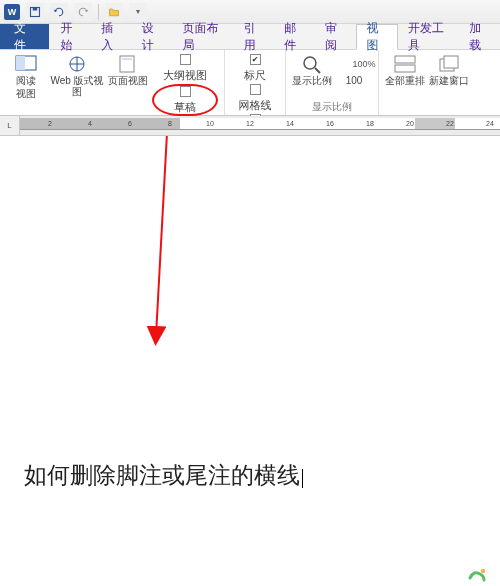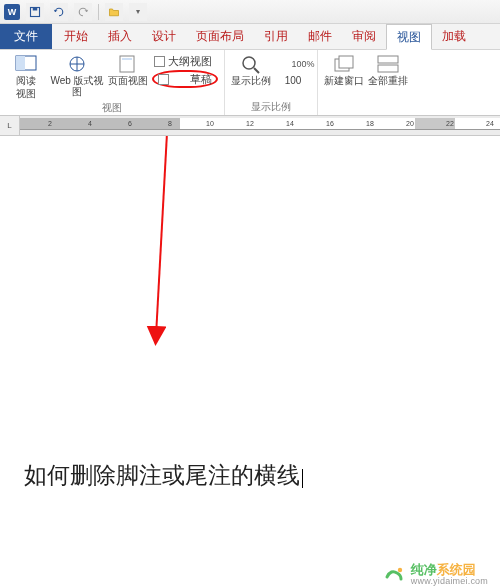--- a/index.html
+++ b/index.html
@@ -54,21 +54,21 @@
     background: #f3f3f3;
     display: flex;
     align-items: stretch;
     border-bottom: 1px solid #d4d4d4;
   }
   .tab {
     padding: 0 10px;
     display: flex;
     align-items: center;
     font-size: 12px;
-    color: #b91c1c;
+    color: #4c1d95;
     cursor: pointer;
     border-right: 0;
   }
   .tab.file {
     background: #2b579a;
     color: #fff;
     padding: 0 14px;
     margin-right: 2px;
   }
   .tab.active {
@@ -132,20 +132,21 @@
   }
   .check-row {
     display:flex;
     align-items:center;
     gap:3px;
     font-size:11px;
     color:#444;
     cursor:pointer;
     padding:0 2px;
     line-height:14px;
+    flex-direction:column;
   }
   .checkbox {
     width:11px;height:11px;
     border:1px solid #888;
     background:#fff;
     display:inline-flex;
     align-items:center;
     justify-content:center;
     font-size:8px;
     color:#333;
@@ -282,20 +283,21 @@
 <div class="tabs">
   <div class="tab file">文件</div>
   <div class="tab">开始</div>
   <div class="tab">插入</div>
   <div class="tab">设计</div>
   <div class="tab">页面布局</div>
   <div class="tab">引用</div>
   <div class="tab">邮件</div>
   <div class="tab">审阅</div>
   <div class="tab active">视图</div>
+  <div class="tab">开发工具</div>
   <div class="tab">加载</div>
 </div>
 
 <div class="ribbon">
 
   <div class="group">
     <div class="group-body">
       <div class="big-btn">
         <div class="ico">
           <svg width="22" height="18">
@@ -332,20 +334,39 @@
         </div>
         <div class="check-row circled">
           <span class="checkbox"></span>
           <span>草稿</span>
         </div>
       </div>
     </div>
     <div class="group-label">视图</div>
   </div>
 
+  <div class="group">
+    <div class="group-body">
+      <div class="check-col">
+        <div class="check-row">
+          <span class="checkbox checked"></span>
+          <span>标尺</span>
+        </div>
+        <div class="check-row">
+          <span class="checkbox"></span>
+          <span>网格线</span>
+        </div>
+        <div class="check-row">
+          <span class="checkbox"></span>
+          <span>导航窗格</span>
+        </div>
+      </div>
+    </div>
+    <div class="group-label">显示</div>
+  </div>
 
   <div class="group">
     <div class="group-body">
       <div class="big-btn">
         <div class="ico">
           <svg width="22" height="20">
               <circle cx="9" cy="9" r="6" fill="none" stroke="#555" stroke-width="1.5"></circle>
               <line x1="14" y1="14" x2="19" y2="19" stroke="#555" stroke-width="2"></line>
             </svg>
         </div>
@@ -357,34 +378,34 @@
       </div>
     </div>
     <div class="group-label">显示比例</div>
   </div>
 
   <div class="group" style="border-right:none">
     <div class="group-body">
       <div class="big-btn">
         <div class="ico">
           <svg width="22" height="18">
+              <rect x="1" y="1" width="20" height="7" fill="#fff" stroke="#888"></rect>
+              <rect x="1" y="10" width="20" height="7" fill="#fff" stroke="#888"></rect>
+            </svg>
+        </div>
+        <div class="lbl">全部重排</div>
+      </div>
+      <div class="big-btn">
+        <div class="ico">
+          <svg width="22" height="18">
               <rect x="2" y="4" width="14" height="12" fill="#fff" stroke="#888"></rect>
               <rect x="6" y="1" width="14" height="12" fill="#fff" stroke="#888"></rect>
             </svg>
         </div>
         <div class="lbl">新建窗口</div>
-      </div>
-      <div class="big-btn">
-        <div class="ico">
-          <svg width="22" height="18">
-              <rect x="1" y="1" width="20" height="7" fill="#fff" stroke="#888"></rect>
-              <rect x="1" y="10" width="20" height="7" fill="#fff" stroke="#888"></rect>
-            </svg>
-        </div>
-        <div class="lbl">全部重排</div>
       </div>
     </div>
     <div class="group-label">&nbsp;</div>
   </div>
 
 </div>
 
 <div class="ruler-row">
   <div class="ruler-corner">L</div>
   <div class="ruler-strip">
@@ -435,21 +456,15 @@
     <span>如何删除脚注或尾注的横线</span><span class="cursor-bar"></span>
   </div>
 
   <div class="watermark">
     <div class="wm-icon">
       <svg width="22" height="22" viewBox="0 0 22 22">
           <path d="M4 14 Q8 6 14 10 Q18 12 18 16" fill="none" stroke="#3cb54a" stroke-width="3" stroke-linecap="round"></path>
           <circle cx="17" cy="7" r="2.2" fill="#f5a623"></circle>
         </svg>
     </div>
-    <div class="wm-text">
-      <div class="wm-title">
-        <span class="g">纯净</span><span class="o">系统园</span>
-      </div>
-      <div class="wm-url">www.yidaimei.com</div>
-    </div>
   </div>
 
 </div>
 
 </body></html>

